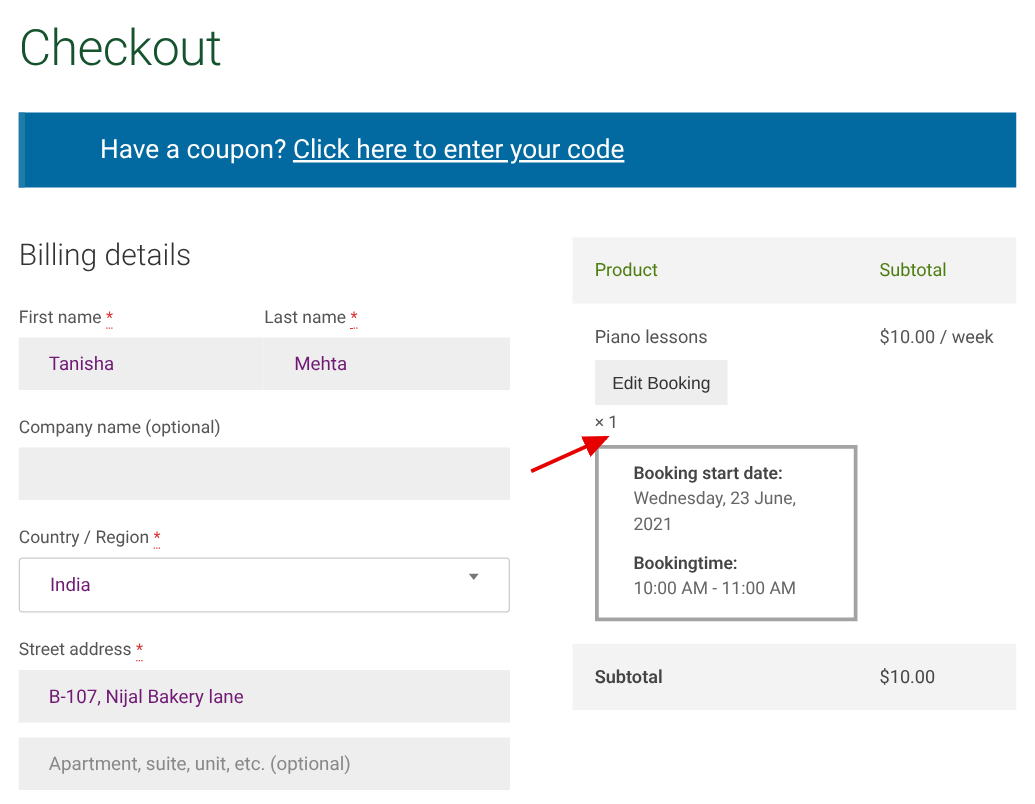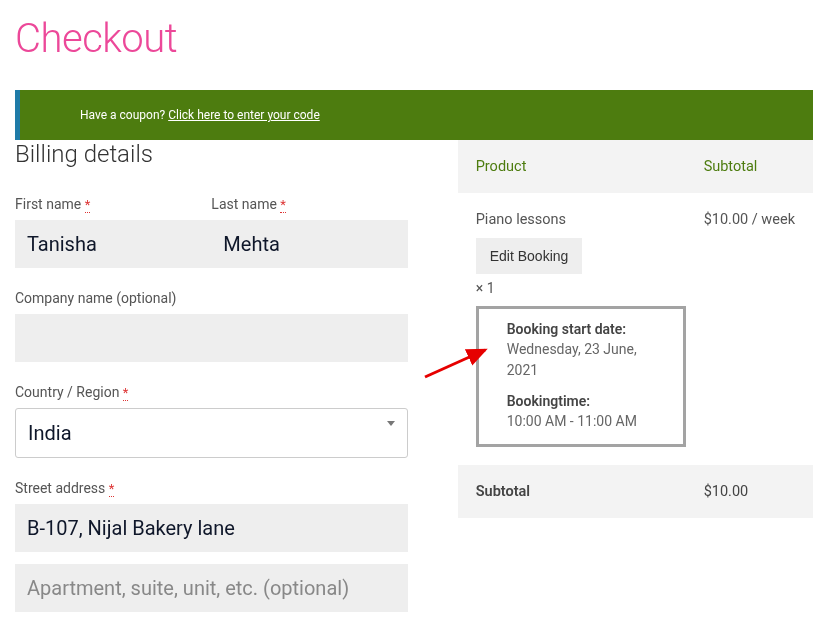--- a/index.html
+++ b/index.html
@@ -9,30 +9,31 @@
     color: #333;
     width: 828px;
     height: 643px;
     padding: 0 15px;
     overflow: hidden;
     position: relative;
   }
   h1.page-title {
     font-weight: 300;
     font-size: 40px;
-    color: #ec4899;
+    color: #14532d;
     margin: 15px 0 28px 0;
     letter-spacing: -0.5px;
   }
   .coupon-bar {
-    background: #4d7c0f;
+    background: #0369a1;
     border-left: 5px solid #1f7ba8;
     color: #fff;
     padding: 18px 24px 18px 60px;
-    font-size: 12px;
+    font-size: 21px;
+    margin-bottom: 40px;
   }
   .coupon-bar a {
     color: #fff;
     text-decoration: underline;
   }
   .columns { display: flex; gap: 50px; }
   .col-left { flex: 1.05; }
   .col-right { flex: 0.95; }
   h2.section-title {
     font-weight: 300;
@@ -51,23 +52,23 @@
   .req {
     color: #d33;
     border-bottom: 1px dotted #d33;
     text-decoration: none;
     font-size: 13px;
   }
   .text-input, .select-input {
     width: 100%;
     background: #eee;
     border: none;
-    padding: 12px 12px;
-    font-size: 20px;
-    color: #0f172a;
+    padding: 12px 24px;
+    font-size: 15px;
+    color: #701a75;
     font-family: inherit;
   }
   .text-input::placeholder { color: #888; }
   .select-input {
     background: #fff;
     border: 1px solid #ccc;
     border-radius: 3px;
     position: relative;
     display: flex;
     justify-content: space-between;

